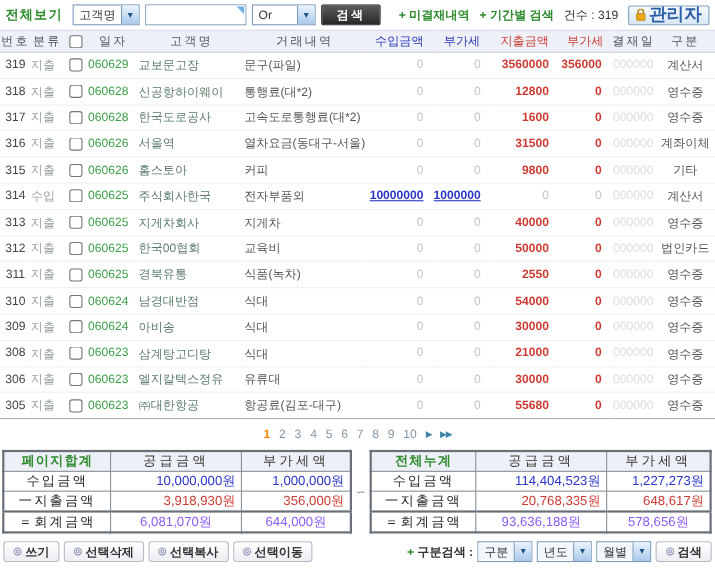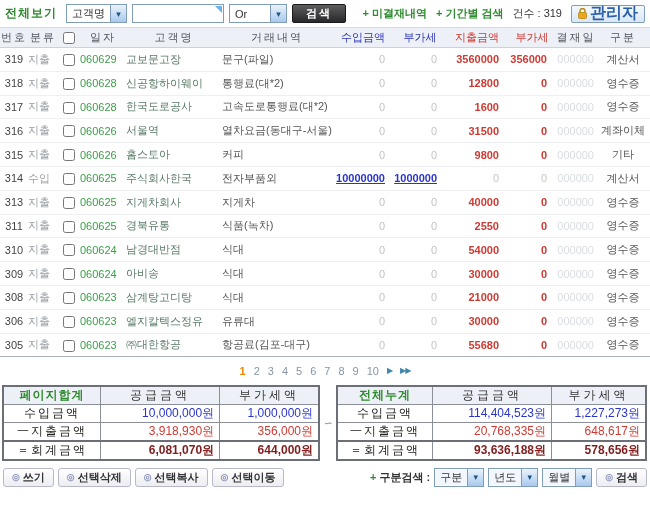--- a/index.html
+++ b/index.html
@@ -64,21 +64,21 @@
   .link-symbol { width:16px; text-align:center; color:#8a8f98; font-size:11px; }
   table.sum { border-collapse:collapse; border:2px solid #6a6f78; font-size:12px; }
   .sum th, .sum td { border:1px solid #8a8f98; height:15.8px; padding:0 5px; white-space:nowrap; }
   .sum thead th { background:#eef0f7; font-weight:normal; color:#333; letter-spacing:3px; }
   .sum thead th.sum-title { color:#2e8b2e; font-weight:bold; letter-spacing:1px; }
   .sum .lbl { text-align:center; letter-spacing:2px; color:#222; }
   .sum .val { text-align:right; }
   .sum tr.r-income .val { color:#2a35c8; }
   .sum tr.r-expense .val { color:#cc3b33; }
   .sum tr.r-total td { border-top:2px solid #6a6f78; }
-  .sum tr.r-total .val { color:#7f1d1d; font-weight:bold; }
+  .sum tr.r-total .val { color:#8b5cf6; font-weight:normal;text-align:center; }
 
   
   .footer { height:26px; display:flex; align-items:center; padding:0 3px; gap:4px; margin-top:3px; }
   .fbtn { display:inline-flex; align-items:center; gap:3px; height:19px; padding:0 8px;
       border:1px solid #b6b9c8; border-radius:3px; background:linear-gradient(#ffffff,#ededf2);
       font-size:11px; font-weight:bold; color:#333; cursor:pointer; }
   .fbtn .ico { color:#8a93b8; font-size:9px; }
   .footer-right { margin-left:auto; display:flex; align-items:center; gap:4px; }
   .filter-label .plus { color:#2e8b2e; font-weight:bold; }
   .filter-label .txt { color:#333; font-weight:bold; }
@@ -242,20 +242,34 @@
       <td class="c-name">지게차회사</td>
       <td class="c-desc">지게차</td>
       <td class="c-in">0</td>
       <td class="c-invat">0</td>
       <td class="c-out">40000</td>
       <td class="c-outvat">0</td>
       <td class="c-pay">000000</td>
       <td class="c-type">영수증</td>
     </tr>
         <tr class="grid-row expense-row">
+      <td class="c-no">312</td>
+      <td class="c-cat">지출</td>
+      <td class="c-chk"><input type="checkbox" style=""></td>
+      <td class="c-date">060625</td>
+      <td class="c-name">한국00협회</td>
+      <td class="c-desc">교육비</td>
+      <td class="c-in">0</td>
+      <td class="c-invat">0</td>
+      <td class="c-out">50000</td>
+      <td class="c-outvat">0</td>
+      <td class="c-pay">000000</td>
+      <td class="c-type">법인카드</td>
+    </tr>
+        <tr class="grid-row expense-row">
       <td class="c-no">311</td>
       <td class="c-cat">지출</td>
       <td class="c-chk"><input type="checkbox" style=""></td>
       <td class="c-date">060625</td>
       <td class="c-name">경북유통</td>
       <td class="c-desc">식품(녹차)</td>
       <td class="c-in">0</td>
       <td class="c-invat">0</td>
       <td class="c-out">2550</td>
       <td class="c-outvat">0</td>

